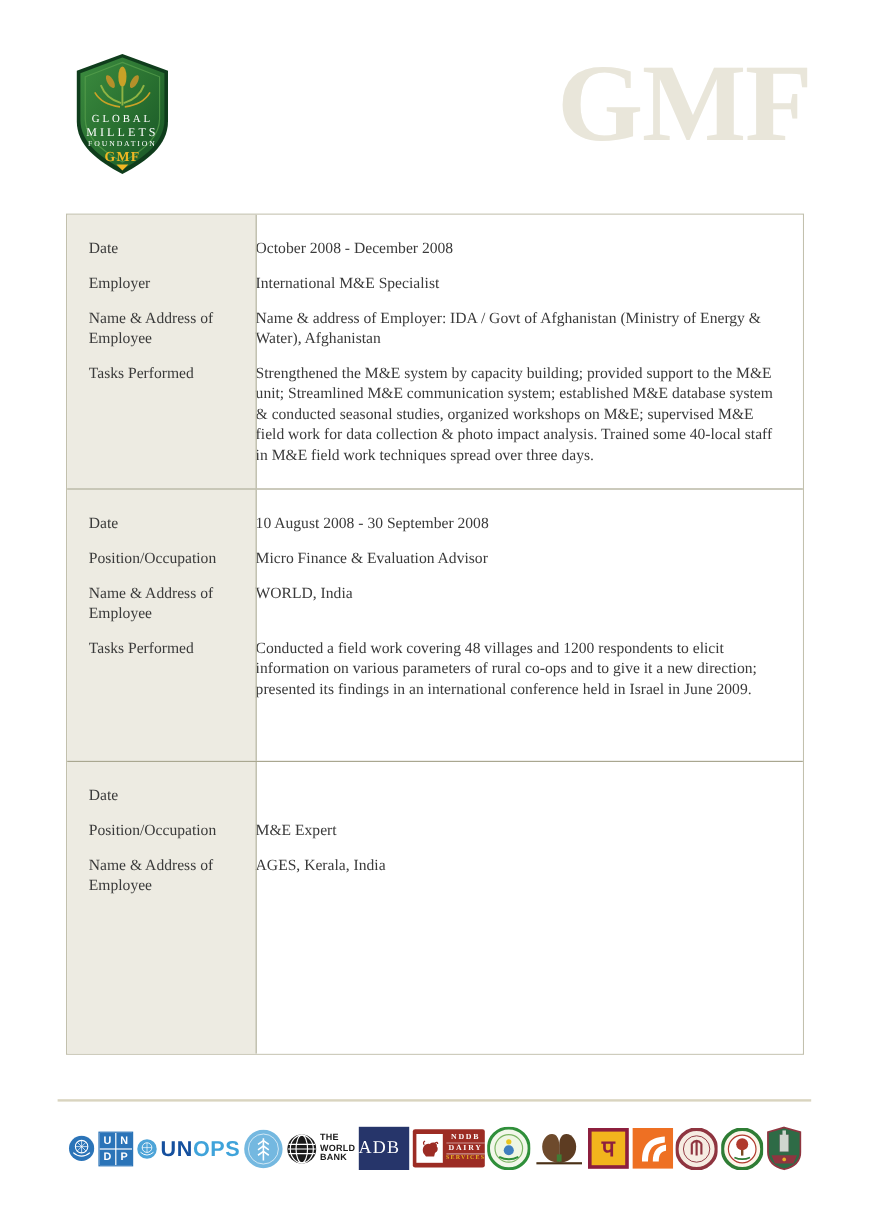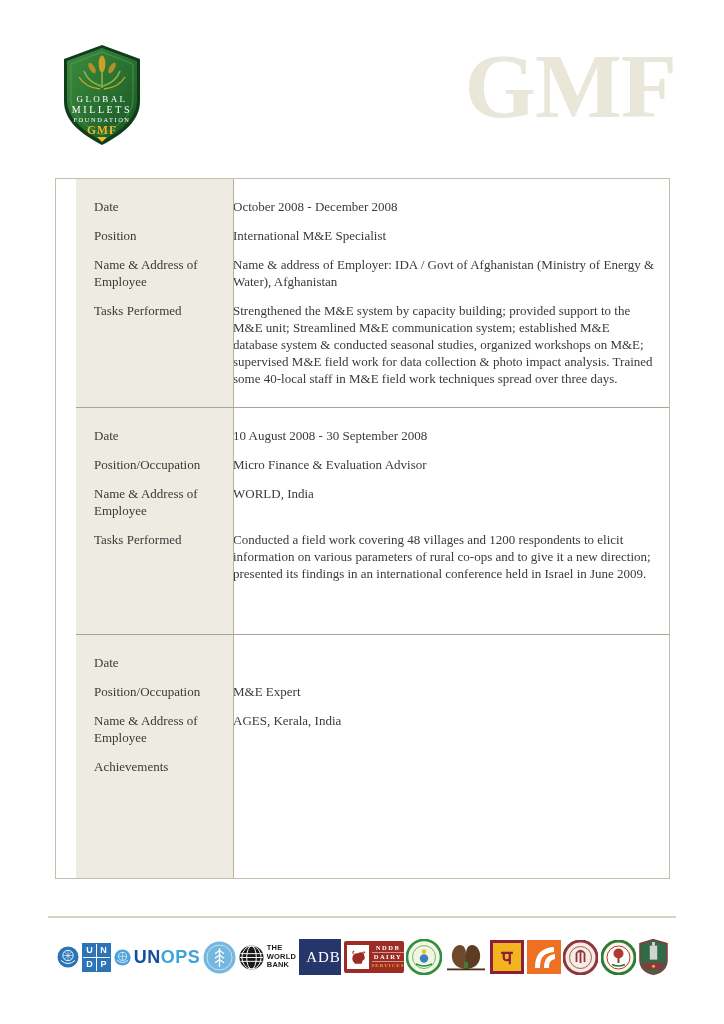--- a/index.html
+++ b/index.html
@@ -19,21 +19,20 @@
 
   
   .records{
     position:absolute;left:55px;top:178px;width:613px;
     border:1px solid #c2c0ad;
   }
   .section{
     position:relative;box-sizing:border-box;
     padding:19px 0 8px 0;
     background:linear-gradient(90deg,#edebe2 0,#edebe2 157px,#ffffff 157px);
-    margin-left:20px;
   }
   .section + .section{border-top:1px solid #a9a790;}
   .section::after{
     content:"";position:absolute;left:157px;top:0;bottom:0;width:1px;
     background:#b5b3a0;
   }
   .s1{min-height:222px;} .s2{min-height:227px;} .s3{min-height:244px;}
   .row{display:flex;margin-bottom:12px;font-size:13px;line-height:17px;}
   .cell{box-sizing:border-box;}
   .label{width:157px;flex:none;padding-left:18px;padding-right:16px;color:#3a3a3a;}
@@ -64,21 +63,21 @@
   .unops-un{color:#15509e;} .unops-ops{color:#3fa3da;}
 
   .wb{gap:3px;}
   .wb-text span{
     display:block;font-family:"Liberation Sans",sans-serif;font-weight:bold;
     font-size:7.5px;line-height:8.5px;color:#1a1a1a;letter-spacing:.2px;
   }
 
   .adb-box{
     width:42px;height:36px;background:#26356a;
-    display:flex;align-items:center;justify-content:flex-end;
+    display:flex;align-items:center;justify-content:flex-start;
   }
   .adb-box span{color:#fff;font-family:"Liberation Serif",serif;font-size:15px;letter-spacing:1px;}
 
   .nddb{
     width:60px;height:32px;background:#9c2c24;border-radius:2px;
     display:flex;align-items:center;gap:3px;padding:3px;box-sizing:border-box;
   }
   .nddb-bull{width:22px;height:24px;background:#fff;flex:none;display:flex;align-items:center;justify-content:center;}
   .nddb-lines{flex:1;}
   .nddb-lines span{
@@ -138,21 +137,21 @@
   <div class="watermark">GMF</div>
 
   <main class="records">
 
     <section class="section s1">
       <div class="row">
         <div class="cell label">Date</div>
         <div class="cell value">October 2008 - December 2008</div>
       </div>
       <div class="row">
-        <div class="cell label">Position</div>
+        <div class="cell label">Employer</div>
         <div class="cell value">International M&amp;E Specialist</div>
       </div>
       <div class="row">
         <div class="cell label">Name &amp; Address of Employee</div>
         <div class="cell value">Name &amp; address of Employer: IDA / Govt of Afghanistan (Ministry of Energy &amp; Water), Afghanistan</div>
       </div>
       <div class="row">
         <div class="cell label">Tasks Performed</div>
         <div class="cell value">Strengthened the M&amp;E system by capacity building; provided support to the M&amp;E unit; Streamlined M&amp;E communication system; established M&amp;E database system &amp; conducted seasonal studies, organized workshops on M&amp;E; supervised M&amp;E field work for data collection &amp; photo impact analysis. Trained some 40-local staff in M&amp;E field work techniques spread over three days.</div>
       </div>
@@ -183,21 +182,20 @@
       </div>
       <div class="row">
         <div class="cell label">Position/Occupation</div>
         <div class="cell value">M&amp;E Expert</div>
       </div>
       <div class="row">
         <div class="cell label">Name &amp; Address of Employee</div>
         <div class="cell value">AGES, Kerala, India</div>
       </div>
       <div class="row">
-        <div class="cell label">Achievements</div>
       </div>
     </section>
 
   </main>
 
   <div class="footer-rule"></div>
 
   <footer class="partners">
 
     <div class="logo undp">

